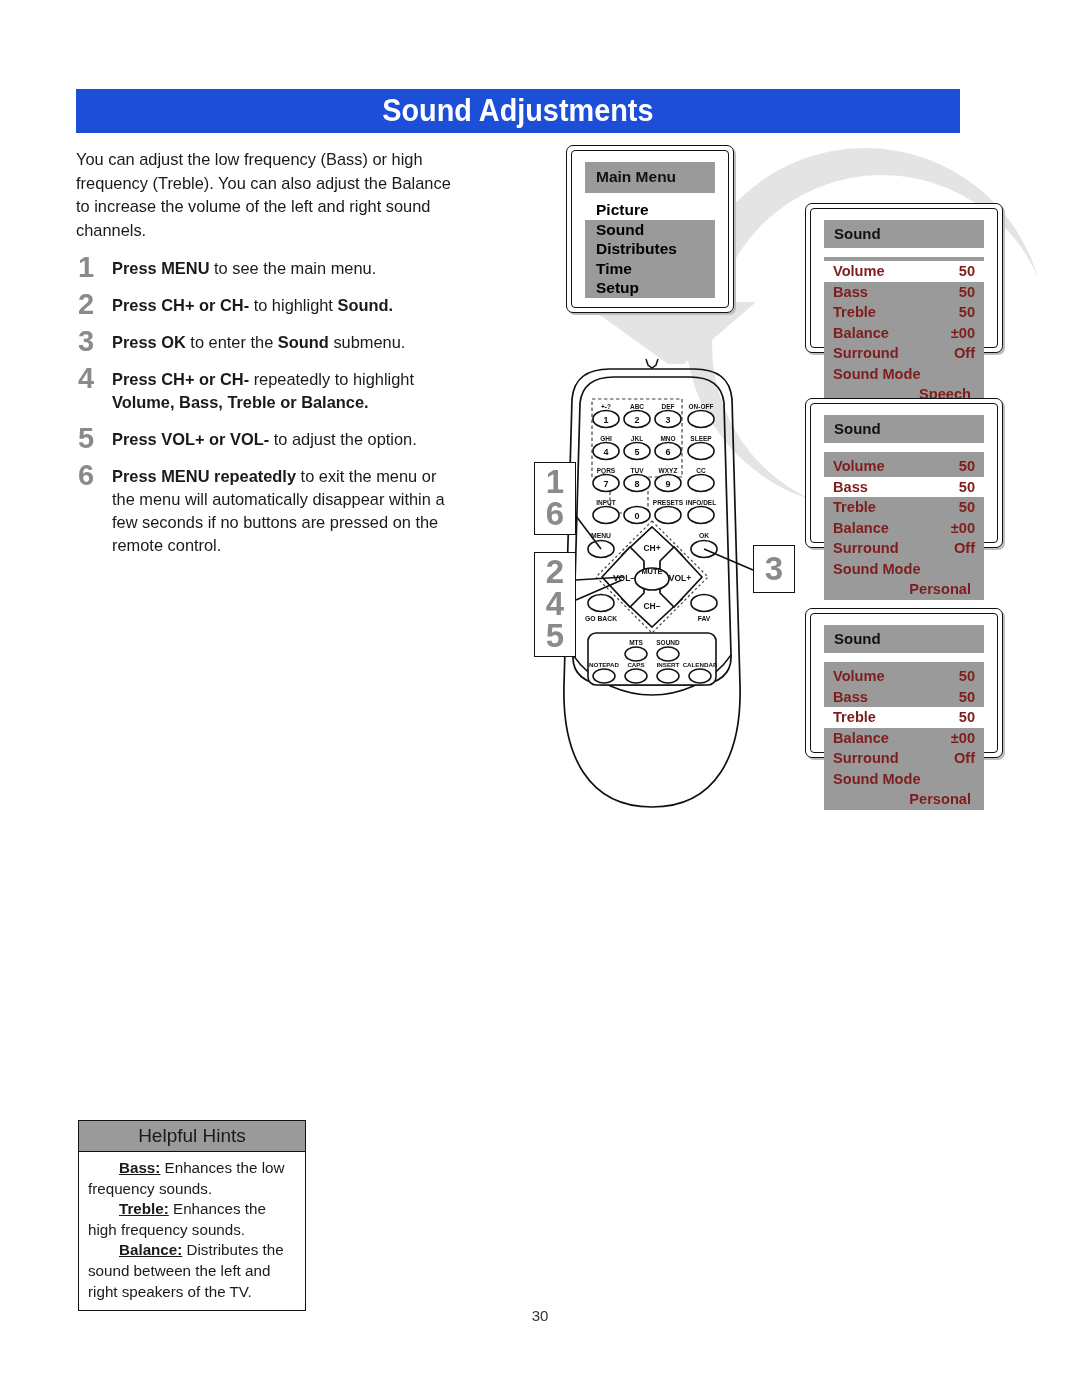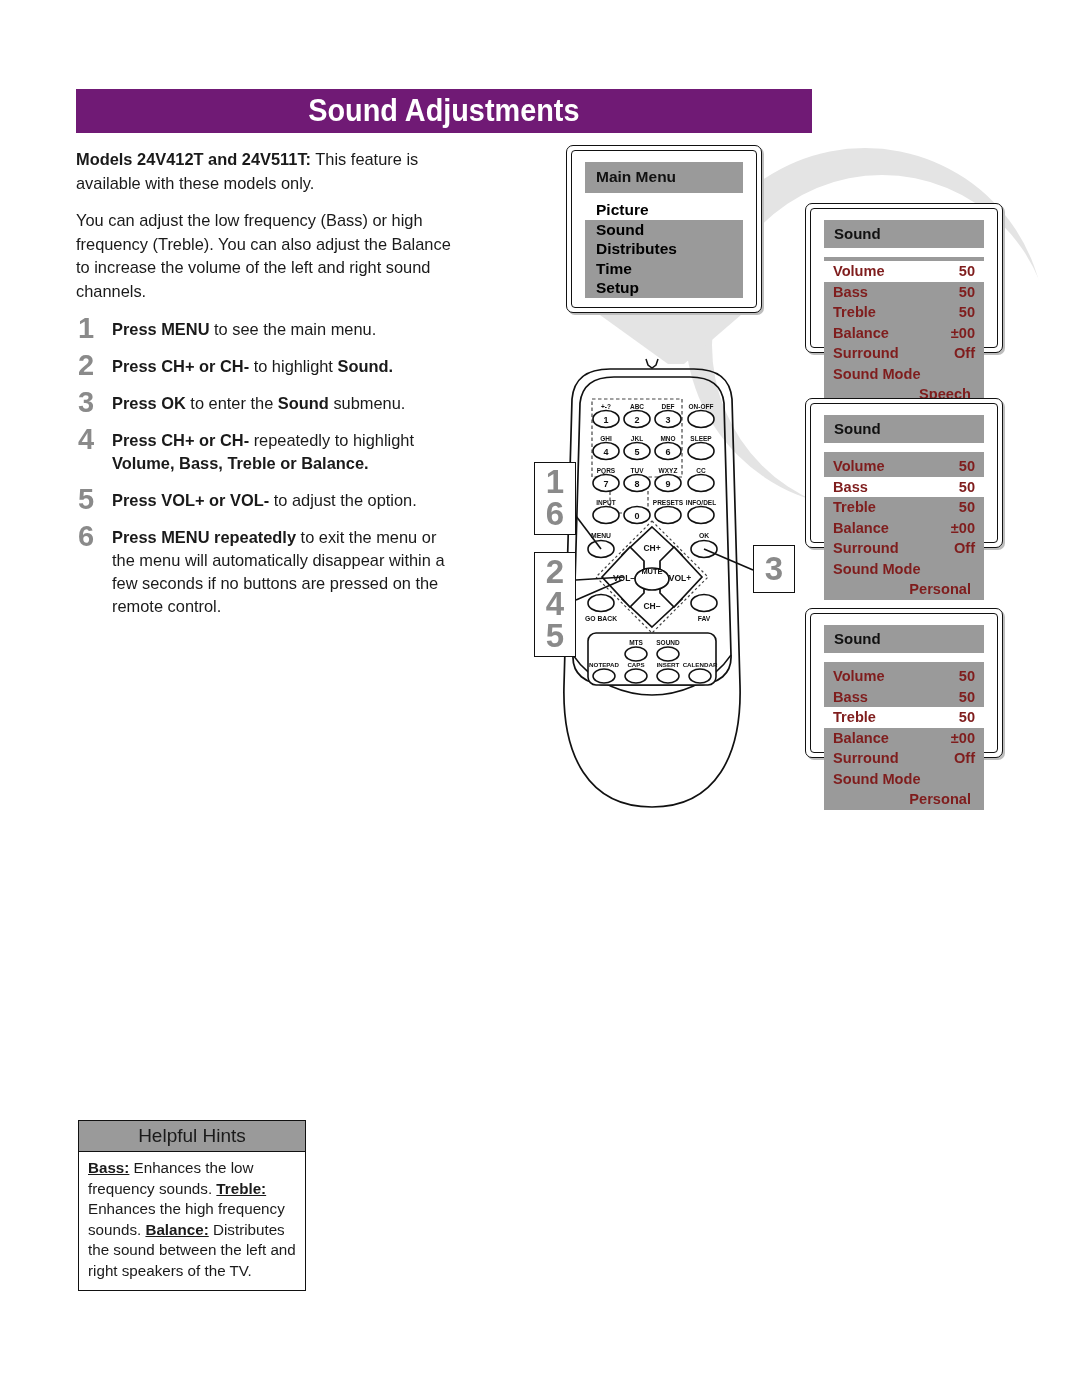--- a/index.html
+++ b/index.html
@@ -10,22 +10,22 @@
     font-family: "Liberation Sans", sans-serif;
     color: #1a1a1a;
     position: relative;
     overflow: hidden;
   }
   .page { position: absolute; inset: 0; }
 
   
   .title-bar {
     position: absolute;
-    left: 76px; top: 89px; width: 736px; height: 44px;
-    background: #701a75;
+    left: 76px; top: 89px; width: 884px; height: 44px;
+    background: #1d4ed8;
     display: flex; align-items: center; justify-content: center;
   }
   .title-bar .title-text {
     color: #ffffff;
     font-size: 31px;
     font-weight: bold;
     letter-spacing: 0px;
     transform: scaleX(0.93);
     font-family: "Liberation Sans", sans-serif;
   }
@@ -81,21 +81,21 @@
     text-align: center;
     font-size: 19px;
     padding: 4px 0 4px;
     color: #1a1a1a;
   }
   .hints-body {
     padding: 6px 8px 8px 9px;
     font-size: 15.2px;
     line-height: 20.6px;
   }
-  .hints-body b { font-weight: bold; text-decoration: underline; }
+  .hints-body b { font-weight: bold; text-decoration: underline; margin-left: 31px; }
 
   
   .page-num {
     position: absolute;
     left: 0; right: 0; top: 1307px;
     text-align: center;
     font-size: 15px;
     color: #333;
   }
 
@@ -159,21 +159,21 @@
     color: #7f1d1d;
   }
   .osd-row.hl { background: #ffffff; }
   .osd-row .val { min-width: 44px; text-align: right; }
   .osd-row.full { justify-content: flex-start; }
   .osd-row.rightval { justify-content: flex-end; padding-right: 13px; }
   .osd-gap { height: 4px; background: #9a9a9a; }
 
   
   .mainmenu {
-    left: 66px; top: 5px; width: 196px; height: 168px;
+    left: 66px; top: 5px; width: 168px; height: 168px;
   }
   .mm-title {
     background: #9a9a9a; font-size: 15.5px; font-weight: bold;
     padding: 6px 11px 7px; color: #111; margin-bottom: 7px;
   }
   .mm-list { background: #9a9a9a; min-height: 95px; }
   .mm-item {
     font-size: 15.5px; font-weight: bold; color: #000000;
     padding: 0 11px; line-height: 19.5px;
   }
@@ -212,23 +212,20 @@
 <body>
 
 <div class="page">
 
   <div class="title-bar">
     <div class="title-text">Sound Adjustments</div>
   </div>
 
   <div class="left-col">
 
-    <div class="para">
-      <b>Models 24V412T and 24V511T:</b><span> This feature is available with these models only.</span>
-    </div>
 
     <div class="para">You can adjust the low frequency (Bass) or high frequency (Treble). You can also adjust the Balance to increase the volume of the left and right sound channels.</div>
 
     <div class="steps">
       <div class="step">
         <div class="step-num">1</div>
         <div class="step-body">
           <b>Press MENU</b><span> to see the main menu.</span>
         </div>
       </div>
@@ -267,20 +264,21 @@
 
   <div class="hints">
     <div class="hints-head">Helpful Hints</div>
     <div class="hints-body">
       <b>Bass:</b><span> Enhances the low frequency sounds.</span>
       <b>Treble:</b><span> Enhances the high frequency sounds.</span>
       <b>Balance:</b><span> Distributes the sound between the left and right speakers of the TV.</span>
     </div>
   </div>
 
+  <div class="page-num">30</div>
 
   <div class="illus">
 
     <div class="gray-arc"></div>
     <div class="gray-arc-cut"></div>
 
     <svg class="beam" width="220" height="65" viewBox="0 0 220 65">
       <polygon points="22,0 196,0 124,62 108,62" fill="#e4e4e4"></polygon>
     </svg>
 

